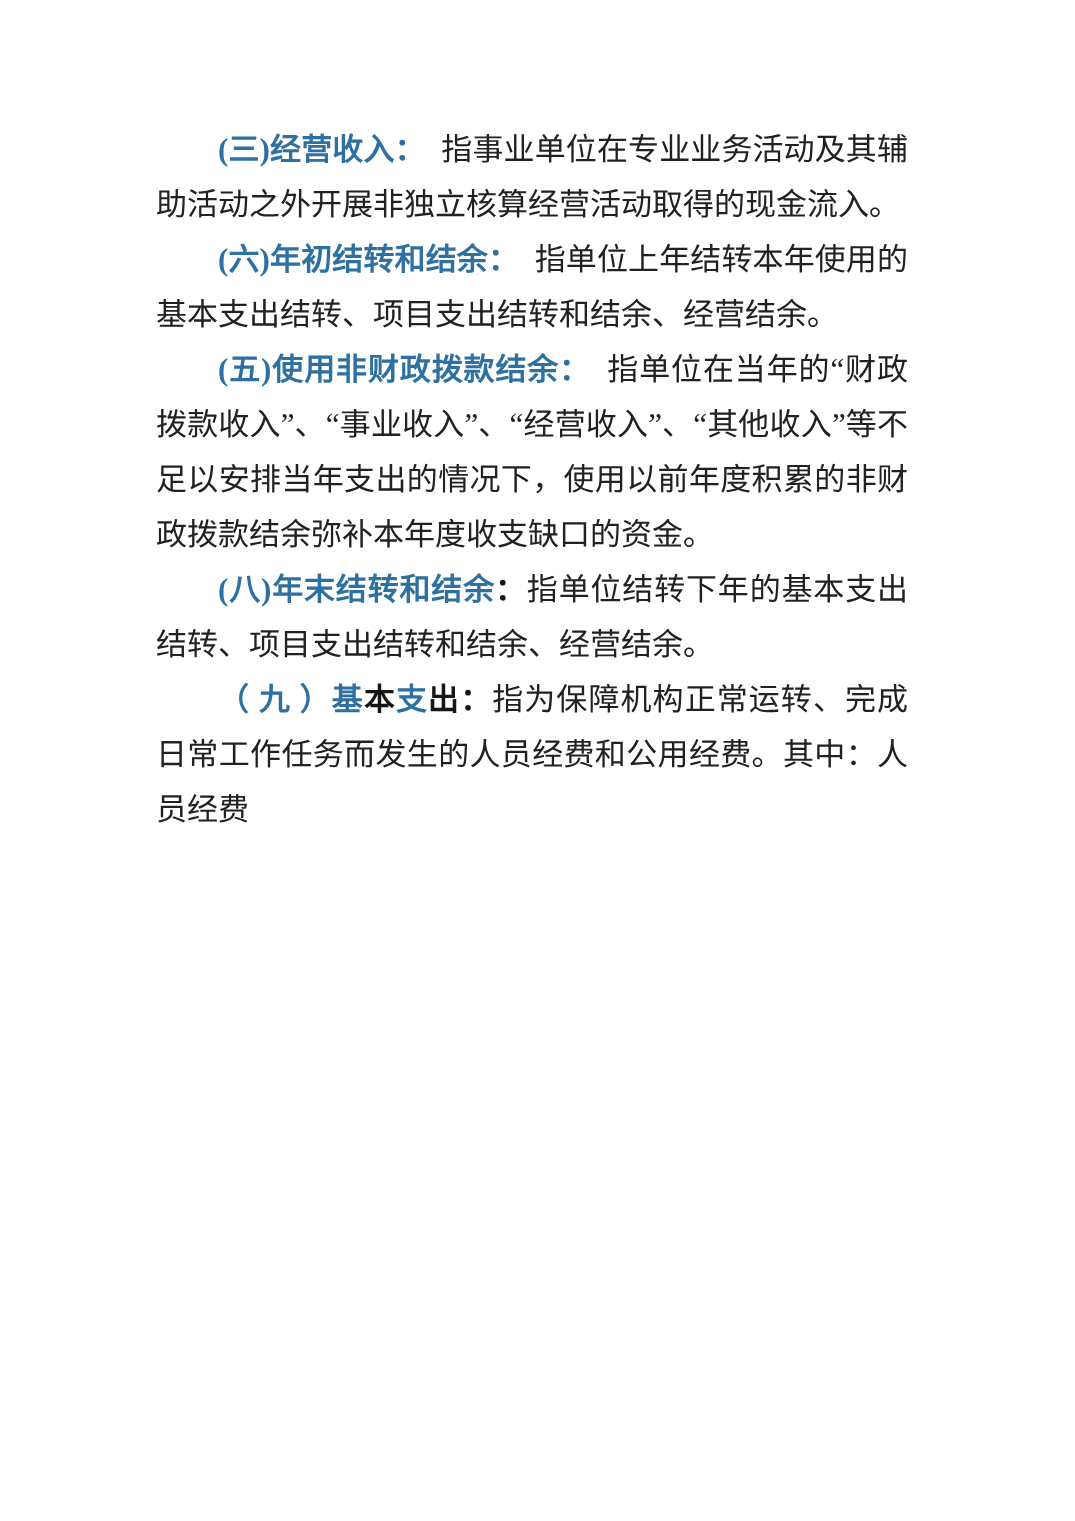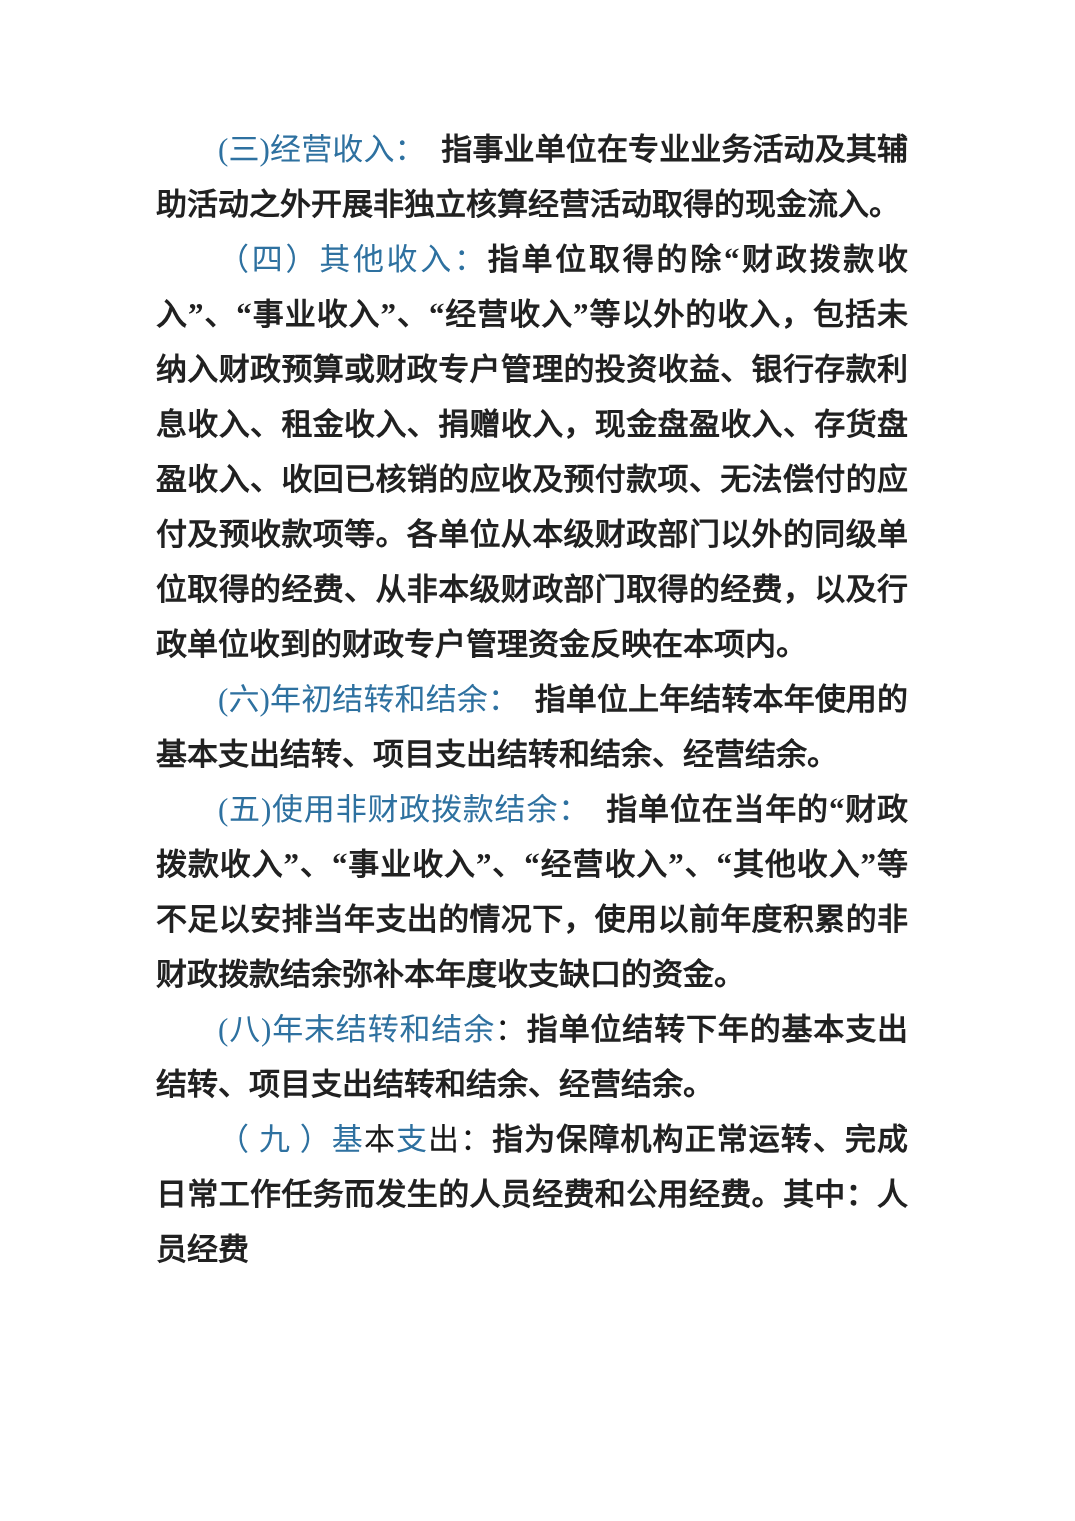--- a/index.html
+++ b/index.html
@@ -25,37 +25,36 @@
     line-height: 55px;
     text-align: justify;
     text-justify: inter-ideograph;
   }
   .para {
     margin: 0;
     padding: 0;
     text-indent: 2em;
   }
   .head {
-    font-weight: 400;
+    font-weight: 700;
   }
   .head.blue {
     color: var(--heading-blue, #2e71a0);
   }
   .head.black {
     color: var(--heading-black, #161616);
   }
   .body-text {
-    font-weight: 700;
+    font-weight: 400;
   }
 </style>
 </head>
 <body>
 
 <div class="page">
   <main class="doc" id="doc">
       <p class="para"><span class="head blue">(三)经营收入：</span><span class="body-text">　指事业单位在专业业务活动及其辅助活动之外开展非独立核算经营活动取得的现金流入。</span></p>
-      <p class="para"><span class="head blue">（四）其他收入：</span><span class="body-text">指单位取得的除“财政拨款收入”、“事业收入”、“经营收入”等以外的收入，包括未纳入财政预算或财政专户管理的投资收益、银行存款利息收入、租金收入、捐赠收入，现金盘盈收入、存货盘盈收入、收回已核销的应收及预付款项、无法偿付的应付及预收款项等。各单位从本级财政部门以外的同级单位取得的经费、从非本级财政部门取得的经费，以及行政单位收到的财政专户管理资金反映在本项内。</span></p>
       <p class="para"><span class="head blue">(六)年初结转和结余：</span><span class="body-text">　指单位上年结转本年使用的基本支出结转、项目支出结转和结余、经营结余。</span></p>
       <p class="para"><span class="head blue">(五)使用非财政拨款结余：</span><span class="body-text">　指单位在当年的“财政拨款收入”、“事业收入”、“经营收入”、“其他收入”等不足以安排当年支出的情况下，使用以前年度积累的非财政拨款结余弥补本年度收支缺口的资金。</span></p>
       <p class="para"><span class="head blue">(八)年末结转和结余</span><span class="head black">：</span><span class="body-text">指单位结转下年的基本支出结转、项目支出结转和结余、经营结余。</span></p>
       <p class="para"><span class="head blue">（ 九 ）基</span><span class="head black">本</span><span class="head blue">支</span><span class="head black">出：</span><span class="body-text">指为保障机构正常运转、完成日常工作任务而发生的人员经费和公用经费。其中：人员经费</span></p>
     </main>
 </div>
 
 </body></html>

